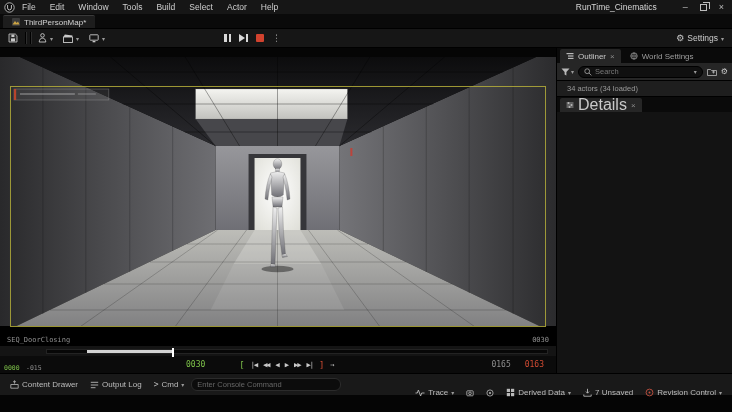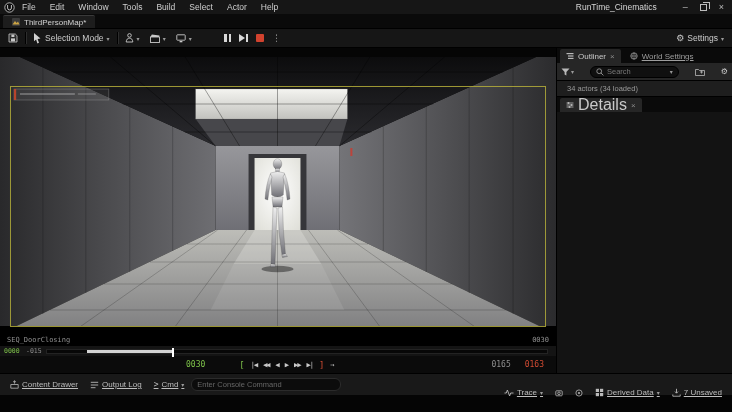--- a/index.html
+++ b/index.html
@@ -35,54 +35,54 @@
   .settings-btn{margin-left:auto;}
   .gear-glyph{font-family:"DejaVu Sans",sans-serif;font-size:9px;color:#c9c9c9;}
 
   
   .main{display:flex;height:325px;}
   .viewport-col{width:556px;display:flex;flex-direction:column;background:#000;justify-content:center;}
   .scene{height:286px;position:relative;background:#060606;}
   .scene svg{display:block;}
   .seqbar{height:12px;background:#000;display:flex;justify-content:space-between;align-items:center;padding:0 7px;font-size:7px;color:#8f8f8f;font-family:"DejaVu Sans Mono",monospace;}
   .scrub{height:10px;background:#141414;position:relative;font-family:"DejaVu Sans Mono",monospace;font-size:6.5px;}
-  .s-num{position:absolute;top:1px;}
+  .s-num{position:absolute;top:18px;}
   .green{color:#7ec24a;}
   .red{color:#d14b32;}
   .gray{color:#8f8f8f;}
   .s-track{position:absolute;left:46px;right:8px;top:2.5px;height:5px;background:#070707;border:1px solid #232323;}
   .s-fill{position:absolute;left:8%;width:17%;top:0;bottom:0;background:#d4d4d4;}
   .s-playhead{position:absolute;left:25%;top:-2px;width:2px;height:9px;background:#fff;}
   .transport{height:17px;background:#0b0b0b;display:flex;align-items:center;font-size:8px;font-family:"DejaVu Sans Mono",monospace;}
   .t-frame{margin-left:186px;}
   .t-icons{margin-left:34px;display:flex;align-items:center;gap:6px;color:#c9c9c9;}
   .t-icons span{font-size:7px;letter-spacing:-1px;}
   .t-icons .bracket{font-size:9px;letter-spacing:0;}
   .t-end-group{margin-left:auto;display:flex;gap:14px;padding-right:12px;}
 
   
   .splitter{width:1px;background:#000;}
   .rightpanel{flex:1;background:#131313;display:flex;flex-direction:column;}
   .ptabs{height:15px;background:#0a0a0a;display:flex;align-items:flex-end;gap:3px;padding:0 3px;font-size:8px;}
   .ptab{height:14px;display:flex;align-items:center;gap:4px;padding:0 6px;color:#c9c9c9;}
   .ptab.active{background:#262626;border-radius:2px 2px 0 0;margin-top:8px;}
   .ptab .close{color:#8a8a8a;font-size:8px;}
-  .ptab.inactive{color:#9d9d9d;text-decoration:underline;}
-  .outl-toolbar{height:17px;background:#262626;display:flex;align-items:center;gap:16px;padding:0 4px;}
+  .ptab.inactive{color:#9d9d9d;}
+  .outl-toolbar{height:17px;background:#262626;display:flex;align-items:center;gap:4px;padding:0 4px;}
   .icon-btn{display:flex;align-items:center;gap:1px;}
   .searchbox{flex:1;height:12px;background:#101010;border:1px solid #000;border-radius:6px;display:flex;align-items:center;gap:3px;padding:0 5px;}
   .searchbox input{background:none;border:none;outline:none;color:#cfcfcf;font-size:7.5px;width:100%;padding:0;font-family:"Liberation Sans",sans-serif;}
   .searchbox input::placeholder{color:#777;}
   .count-row{height:17px;background:#1e1e1e;border-top:1px solid #000;border-bottom:1px solid #000;display:flex;align-items:center;padding:0 10px;font-size:7.5px;color:#9a9a9a;}
   .dtabs{height:15px;background:#0a0a0a;display:flex;align-items:flex-end;padding:0 3px;}
   .details-body{flex:1;background:#161616;display:flex;justify-content:center;padding-top:13px;font-size:7.5px;color:#8d8d8d;}
 
   
   .statusbar{height:22px;background:#191919;border-top:1px solid #000;display:flex;align-items:center;gap:2px;padding:0 5px;font-size:8px;color:#bdbdbd;}
-  .sbtn{display:flex;align-items:center;gap:3px;padding:0 5px;height:16px;text-decoration:underline;}
+  .sbtn{display:flex;align-items:center;gap:3px;padding:0 5px;height:16px;}
   .console-input{width:150px;height:13px;background:#0c0c0c;border:1px solid #2b2b2b;border-radius:6px;color:#cfcfcf;font-size:7.5px;padding:0 5px;outline:none;font-family:"Liberation Sans",sans-serif;}
   .console-input::placeholder{color:#676767;}
   .sb-right{margin-left:auto;display:flex;align-items:center;gap:2px;margin-top:16px;}
   .bottomstrip{height:17px;background:#050505;}
   .watermark{position:absolute;right:44px;bottom:8px;font-size:13px;font-weight:bold;letter-spacing:3px;color:rgba(255,255,255,0.13);pointer-events:none;}
   svg.ic{flex:none;}
 </style>
 </head>
 <body>
 
@@ -121,27 +121,20 @@
 
   <div class="toolbar">
     <div class="tbtn">
       <svg class="ic" width="10" height="10" viewBox="0 0 10 10">
         <path d="M1,1 h6.3 L9,2.7 V9 H1 Z" fill="#2b2b2b" stroke="#c9c9c9" stroke-width="0.8"></path>
         <rect x="3" y="5.4" width="4" height="3" fill="#c9c9c9"></rect>
         <rect x="3.4" y="1.6" width="3" height="2.4" fill="#c9c9c9"></rect>
       </svg>
     </div>
     <div class="sep"></div>
-    <div class="tbtn">
-      <svg class="ic" width="9" height="11" viewBox="0 0 9 11">
-        <path d="M1,0 L7.5,5.5 L4.6,5.9 L6,9.8 L4.4,10.4 L3.1,6.5 L1,8.2 Z" fill="#d2d2d2"></path>
-      </svg>
-      <span>Selection Mode</span>
-      <span class="chev">▾</span>
-    </div>
     <div class="sep"></div>
     <div class="tbtn">
       <svg class="ic" width="9" height="10" viewBox="0 0 9 10">
         <circle cx="4.5" cy="2.4" r="1.8" fill="none" stroke="#c9c9c9" stroke-width="0.9"></circle>
         <path d="M1.2,9 C1.4,6.4 2.6,5.2 4.5,5.2 C6.4,5.2 7.6,6.4 7.8,9 Z" fill="none" stroke="#c9c9c9" stroke-width="0.9"></path>
       </svg>
       <span class="chev">▾</span>
     </div>
     <div class="tbtn">
       <svg class="ic" width="10" height="9" viewBox="0 0 10 9">
@@ -453,18 +446,26 @@
         <span>Derived Data</span>
         <span class="chev">▾</span>
       </div>
       <div class="sbtn">
         <svg class="ic" width="9" height="9" viewBox="0 0 9 9">
           <path d="M4.5,0.8 V5 M3,3.6 L4.5,5.2 L6,3.6" fill="none" stroke="#b9b9b9" stroke-width="0.9"></path>
           <path d="M0.8,6.5 V8.2 H8.2 V6.5" fill="none" stroke="#b9b9b9" stroke-width="0.9"></path>
         </svg>
         <span>7 Unsaved</span>
       </div>
+      <div class="sbtn">
+        <svg class="ic" width="9" height="9" viewBox="0 0 9 9">
+          <circle cx="4.5" cy="4.5" r="3.4" fill="none" stroke="#c05040" stroke-width="0.9"></circle>
+          <circle cx="4.5" cy="4.5" r="1" fill="#c05040"></circle>
+        </svg>
+        <span>Revision Control</span>
+        <span class="chev">▾</span>
+      </div>
     </div>
   </div>
 
   <div class="bottomstrip"></div>
 
 </div>
 
 </body></html>

